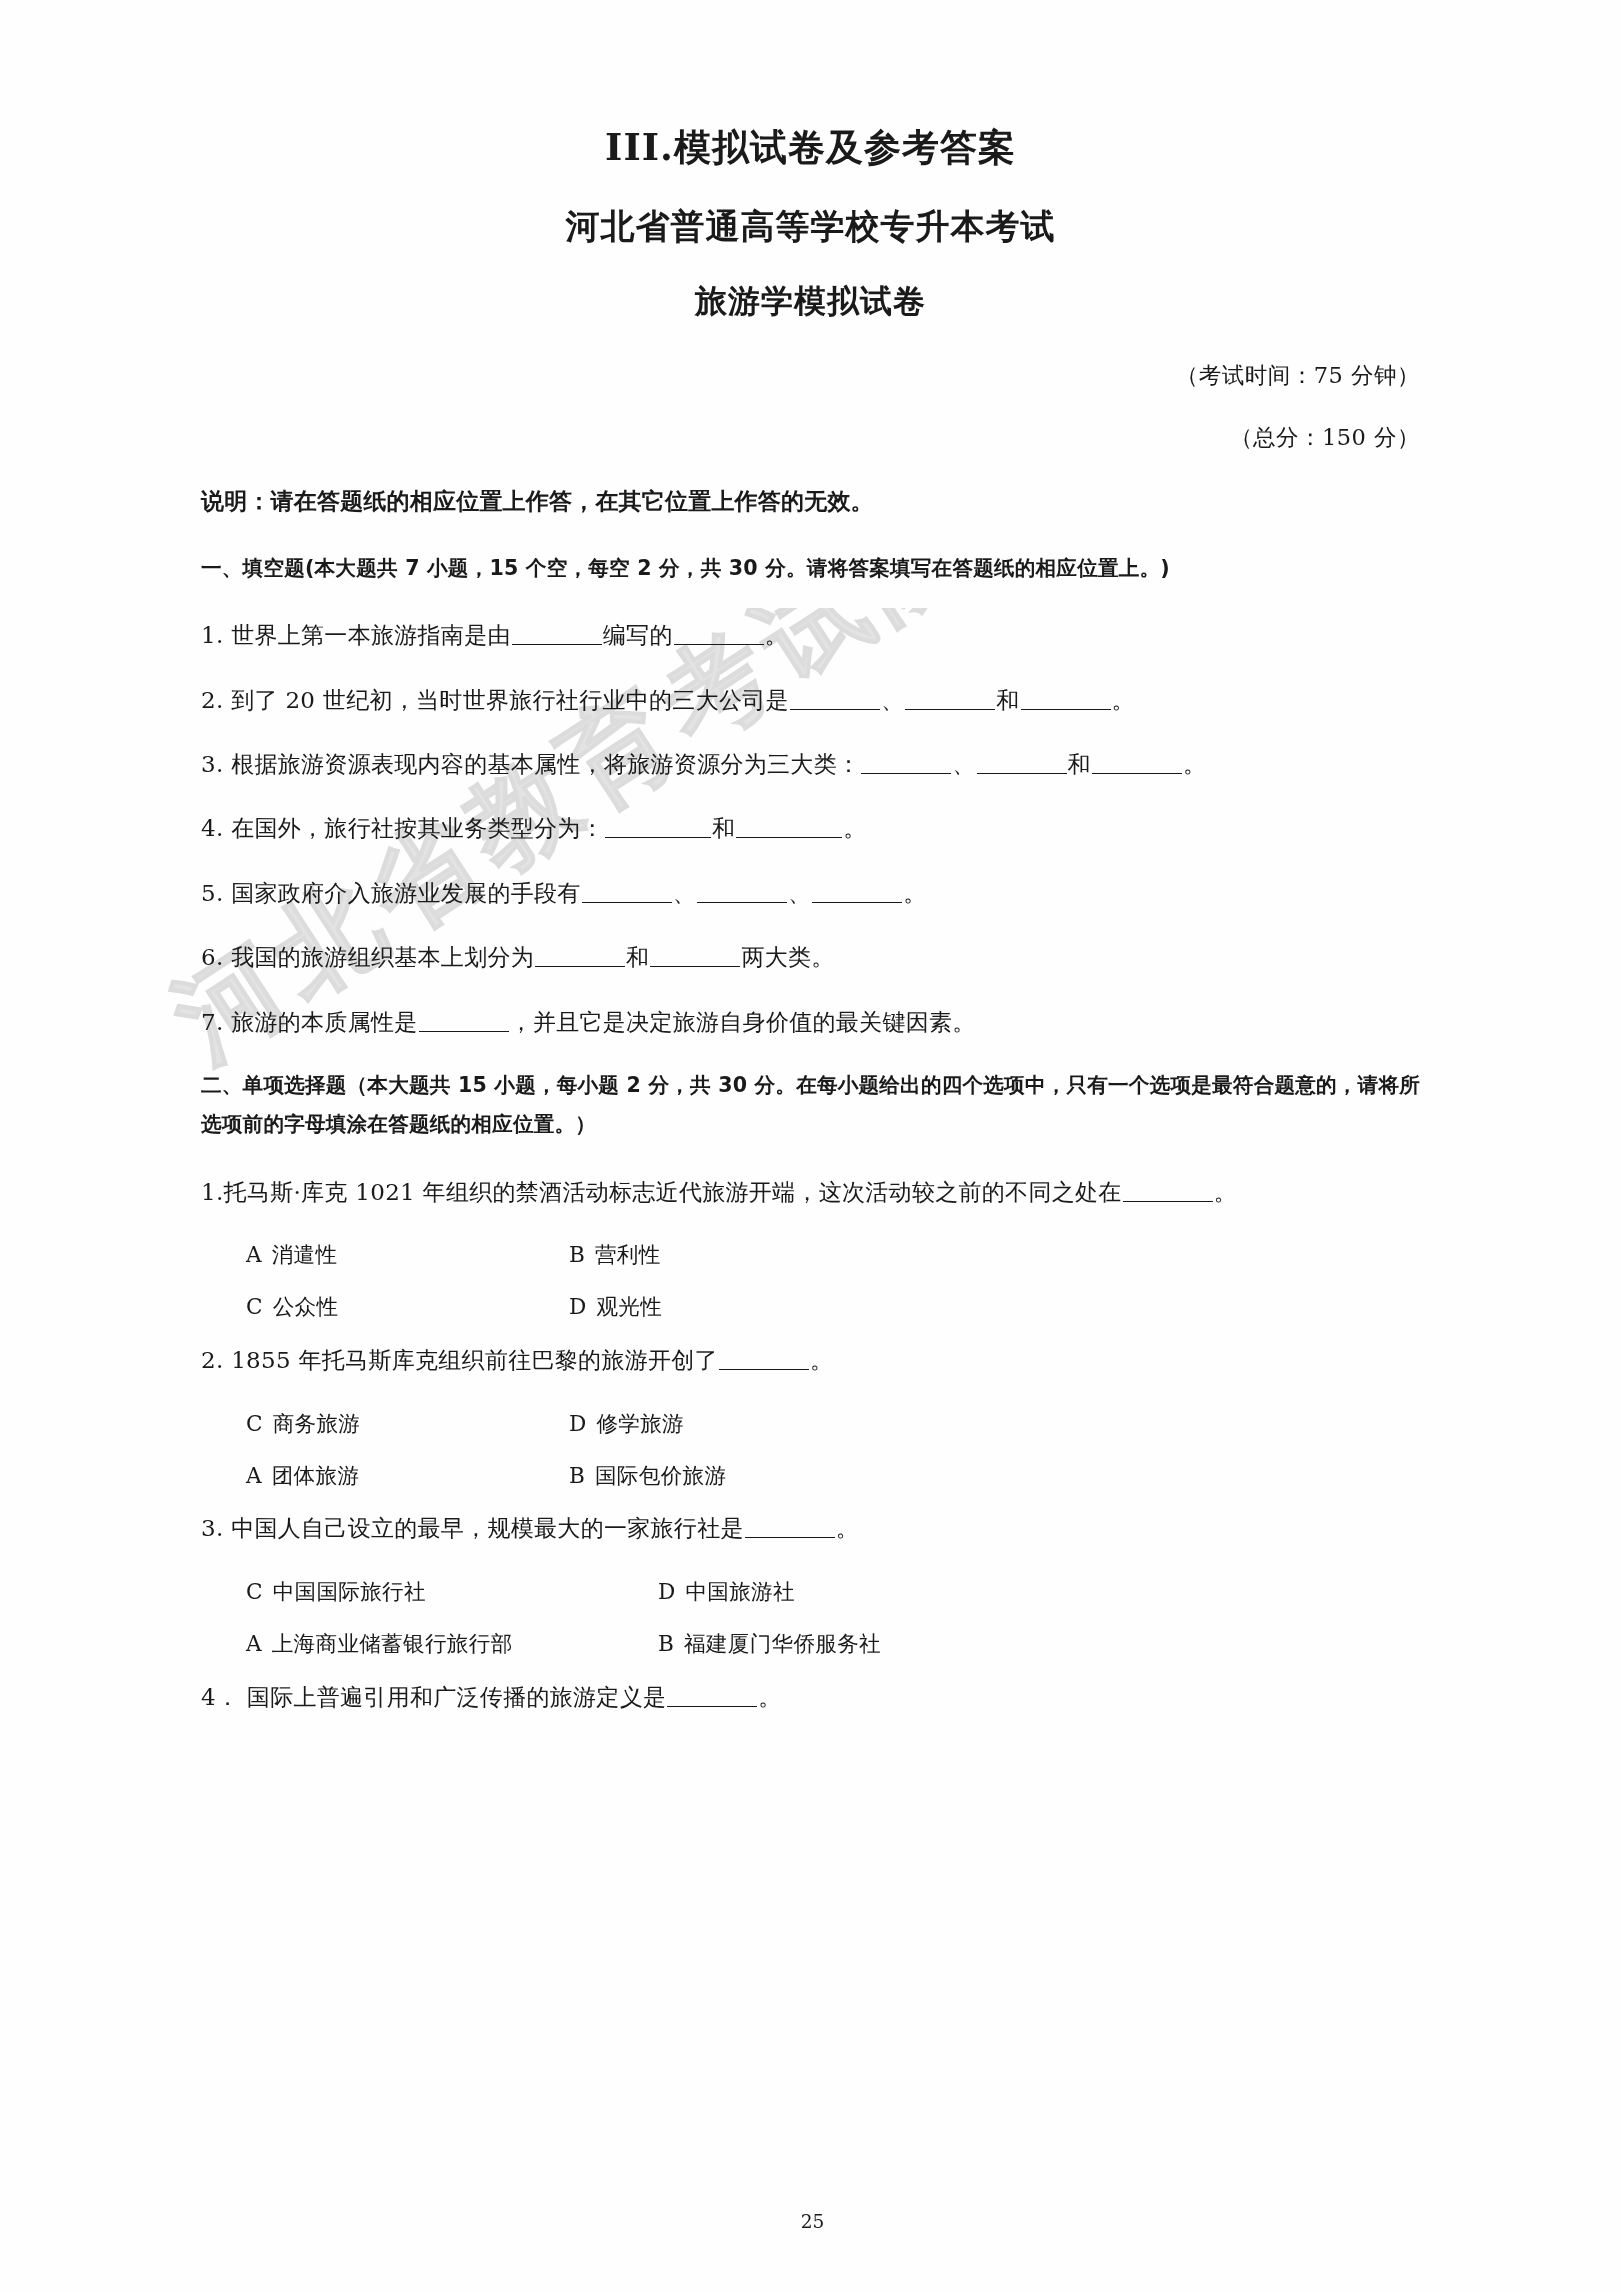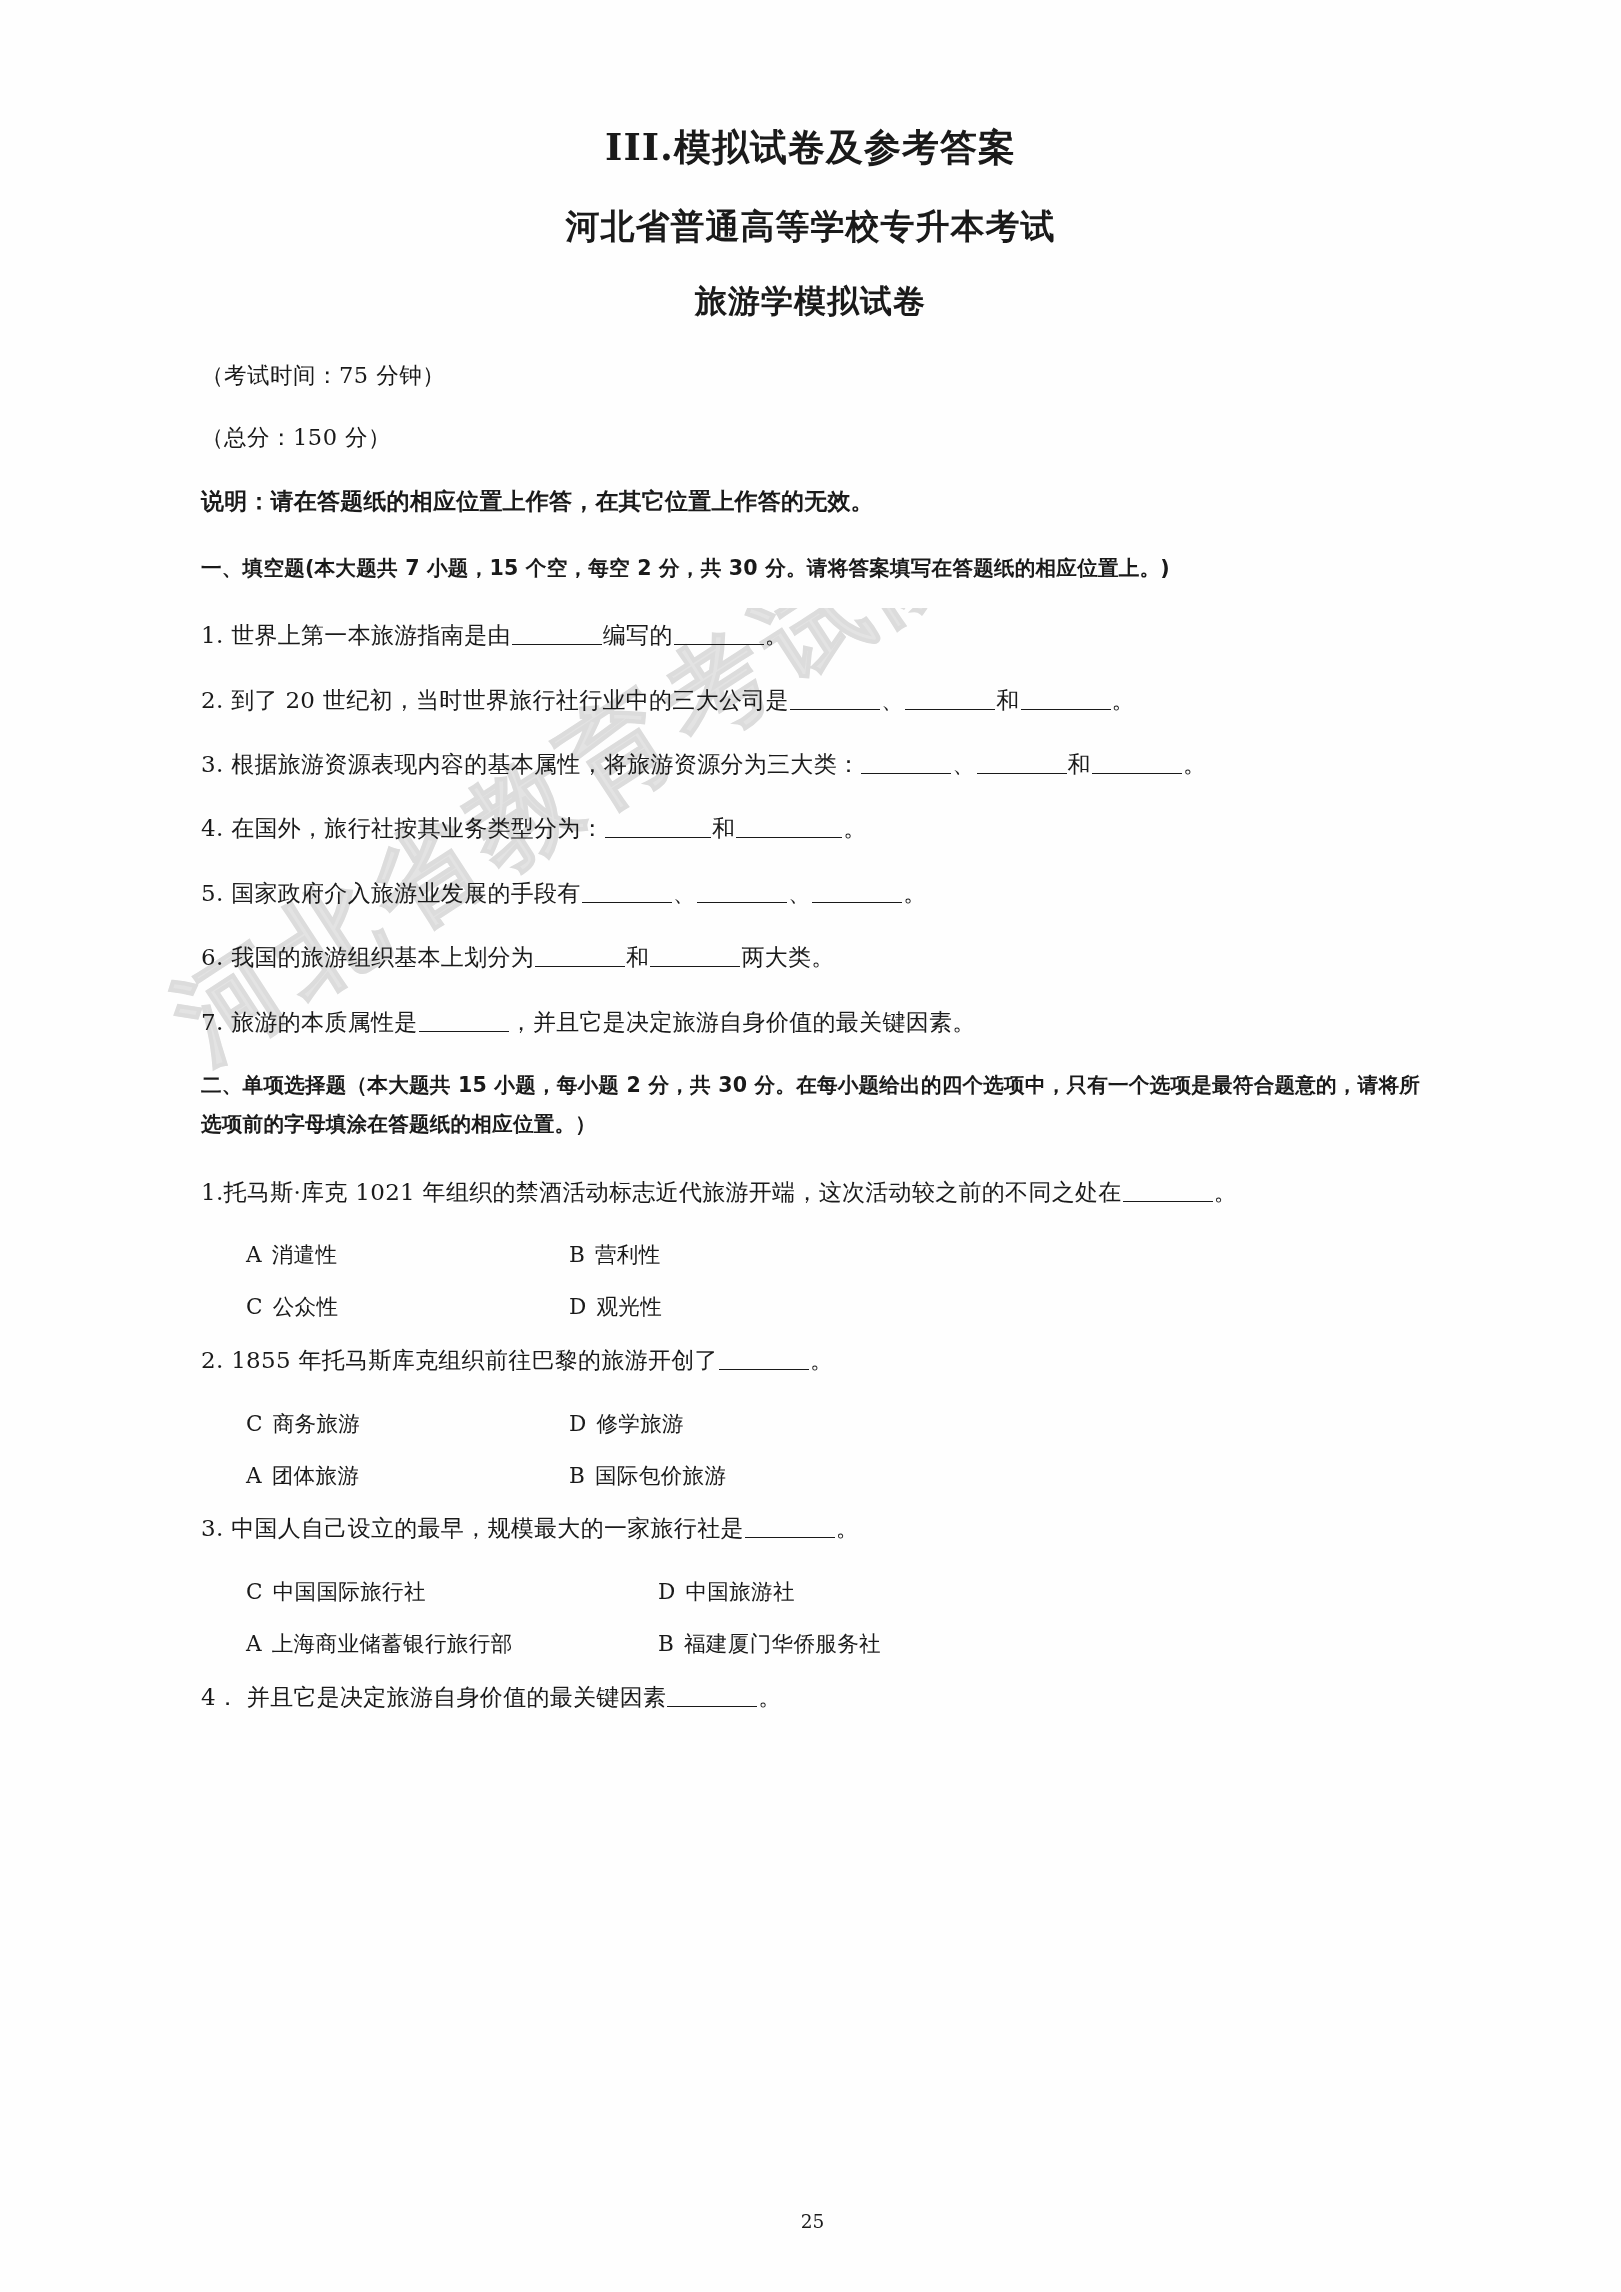--- a/index.html
+++ b/index.html
@@ -76,21 +76,21 @@
   .title-sub2 {
     text-align: center;
     font-family: "DejaVu Sans", "Liberation Sans", sans-serif;
     font-weight: bold;
     font-size: 32px;
     letter-spacing: 1px;
     margin: 0 0 37px 0;
     line-height: 1.3;
   }
   .meta-line {
-    text-align: left;
+    text-align: right;
     font-size: 22.5px;
     margin: 0 0 31px 0;
     letter-spacing: 0.5px;
   }
   
   .note-line {
     font-family: "DejaVu Sans", "Liberation Sans", sans-serif;
     font-size: 23px;
     font-weight: bold;
     margin: 0 0 29px 0;
@@ -268,20 +268,20 @@
       <div class="opt wide-a">
         <span class="opt-letter">A</span><span>上海商业储蓄银行旅行部</span>
       </div>
       <div class="opt col-b">
         <span class="opt-letter">B</span><span>福建厦门华侨服务社</span>
       </div>
     </div>
 
     <p class="question">
       <span>4．</span>
-      <span>并且它是决定旅游自身价值的最关键因素</span><span class="blank w-md"></span><span>。</span>
+      <span>国际上普遍引用和广泛传播的旅游定义是</span><span class="blank w-md"></span><span>。</span>
     </p>
 
   </div>
 
   <div class="page-number">25</div>
 </div>
 
 
 </body></html>

